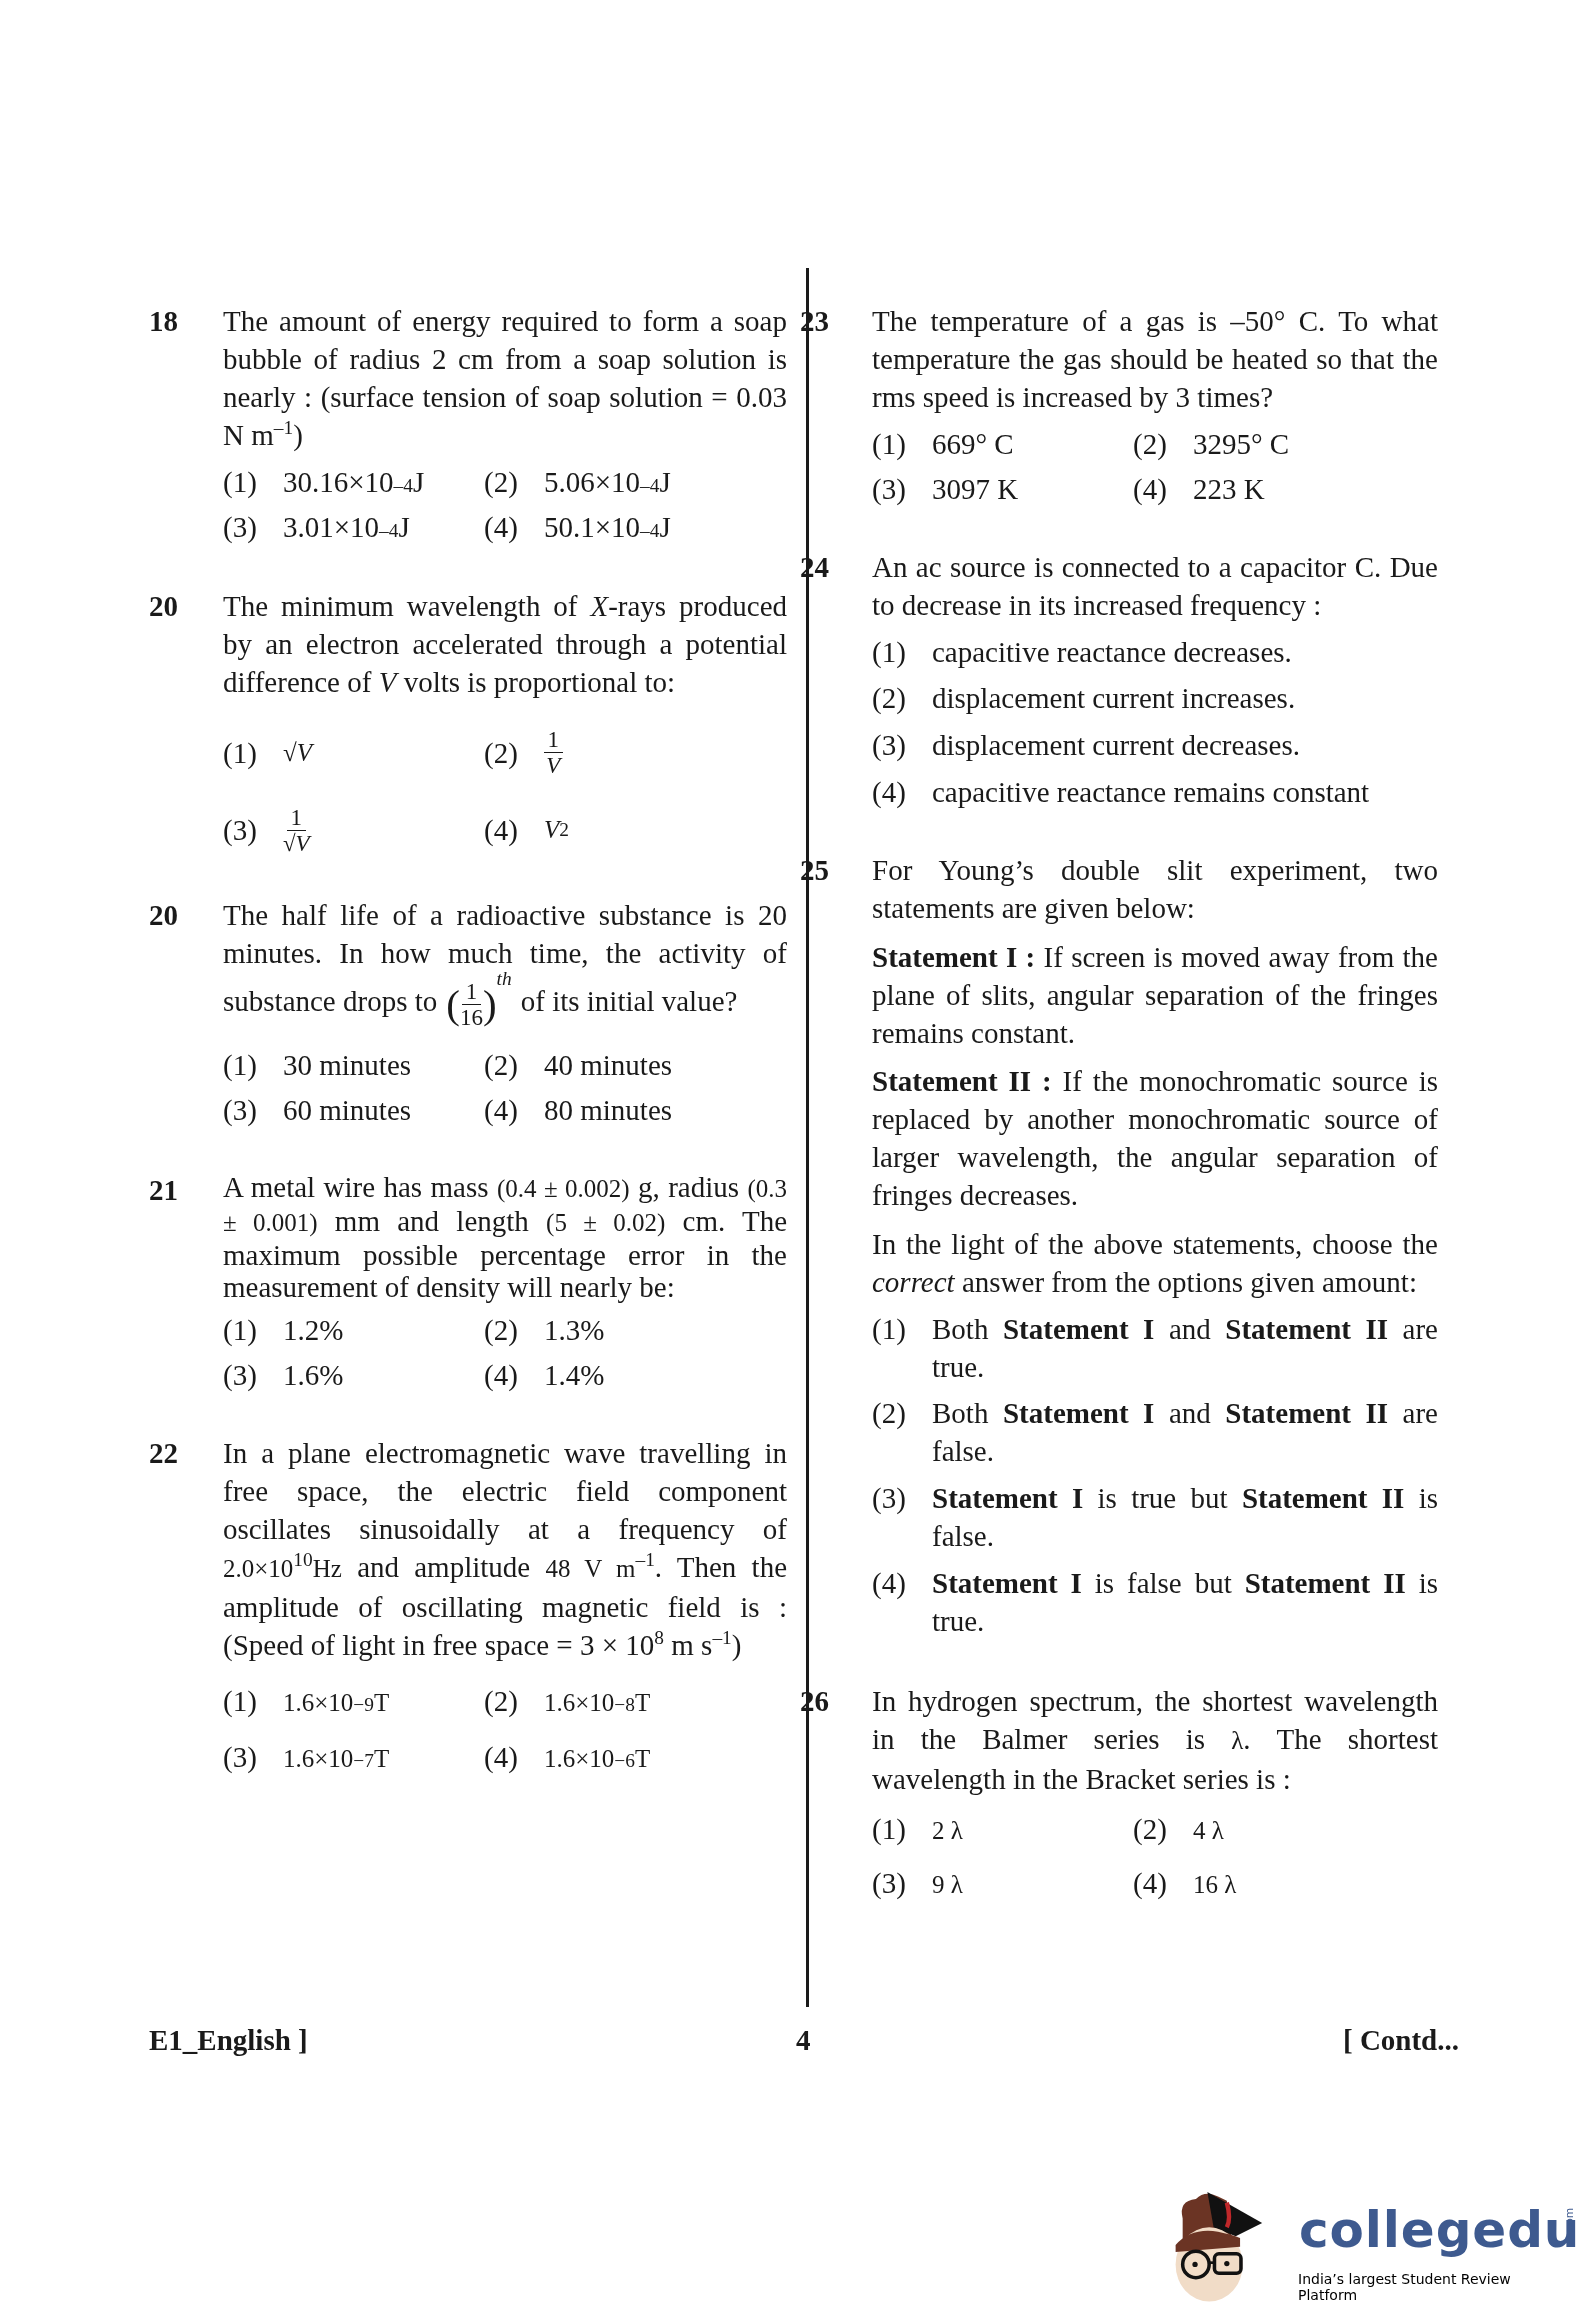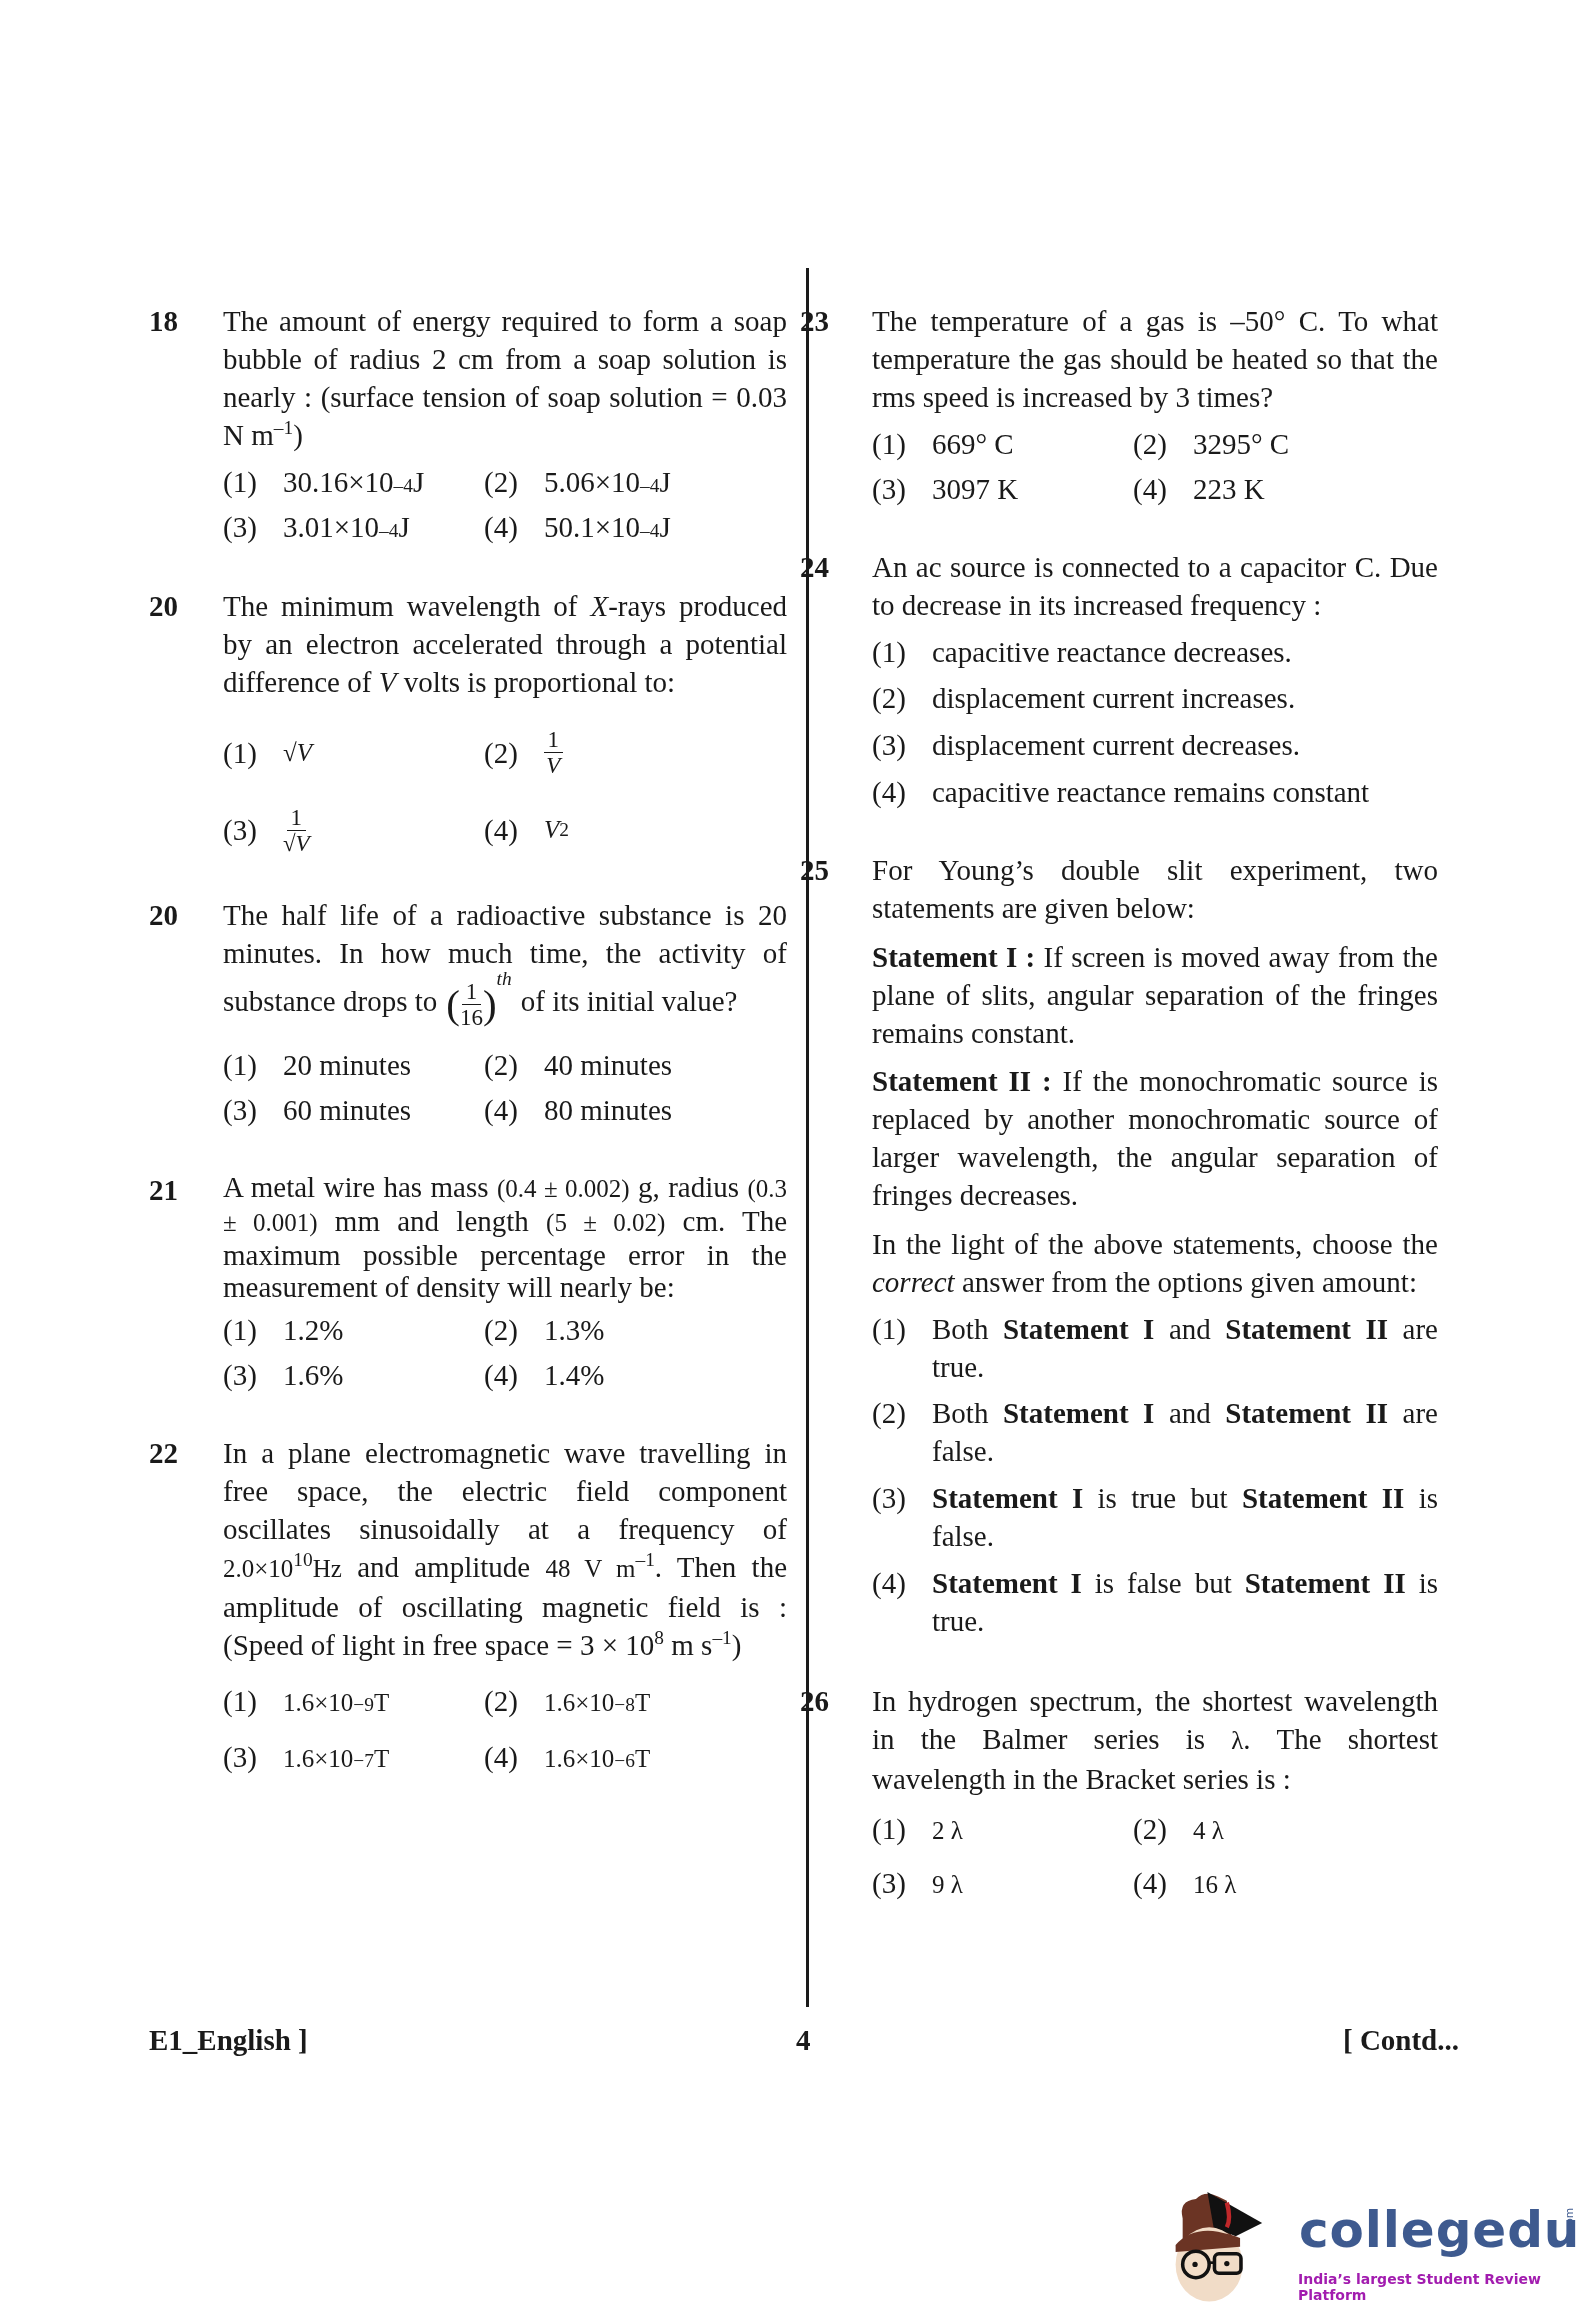--- a/index.html
+++ b/index.html
@@ -36,21 +36,21 @@
   .para { margin-top: 10.6px; text-align: justify; }
 
   .footer { position: absolute; top: 2024px; font-size: 29px; font-weight: bold; }
   .footer-left { left: 149px; }
   .footer-center { left: 796px; }
   .footer-right { right: 119px; }
 
   .logo { position: absolute; left: 1165px; top: 2183px; width: 402px; height: 124px; }
   .logo-word { position: absolute; left: 134px; top: 17.7px; font-family: "DejaVu Sans", sans-serif; font-weight: bold; font-size: 50px; color: #3e5a8f; letter-spacing: 0.9px; }
   .logo-com { position: absolute; left: 398px; top: 25px; font-family: "DejaVu Sans", sans-serif; font-size: 10.6px; color: #3e5a8f; writing-mode: vertical-rl; transform: rotate(180deg); }
-  .logo-tag { position: absolute; left: 133px; top: 88px; font-family: "DejaVu Sans", sans-serif; font-weight: bold; font-size: 14px; color: #a21caf; }
+  .logo-tag { position: absolute; left: 133px; top: 88px; font-family: "DejaVu Sans", sans-serif; font-weight: normal; font-size: 14px; color: #000000; }
 </style>
 </head>
 <body>
 
 <div class="divider"></div>
 
 <div class="col col-left">
 
   <div class="q">
     <div class="qnum">18</div>
@@ -120,21 +120,21 @@
   <div class="q" style="margin-top:35px;">
     <div class="qnum">20</div>
     <div class="qbody">
       <div class="qtext" style="line-height:38px;"><span>The half life of a radioactive substance is 20 minutes. In how much time, the activity of substance drops to</span>&nbsp;<span style="display:inline-block; vertical-align:middle; line-height:25px; margin:7px 1.8px;"><span style="font-size:41px; vertical-align:middle;">(</span><span class="frac">
               <span class="num">1</span>
               <span>16</span>
             </span><span style="font-size:41px; vertical-align:middle;">)</span><span class="sup italic" style="vertical-align:top;">th</span></span>&nbsp;<span>of its initial value?</span></div>
       <div class="opts2">
         <div class="opt">
             <span class="olabel">(1)</span>
-            <span>20 minutes</span>
+            <span>30 minutes</span>
           </div>
         <div class="opt">
             <span class="olabel">(2)</span>
             <span>40 minutes</span>
           </div>
         <div class="opt">
             <span class="olabel">(3)</span>
             <span>60 minutes</span>
           </div>
         <div class="opt">

